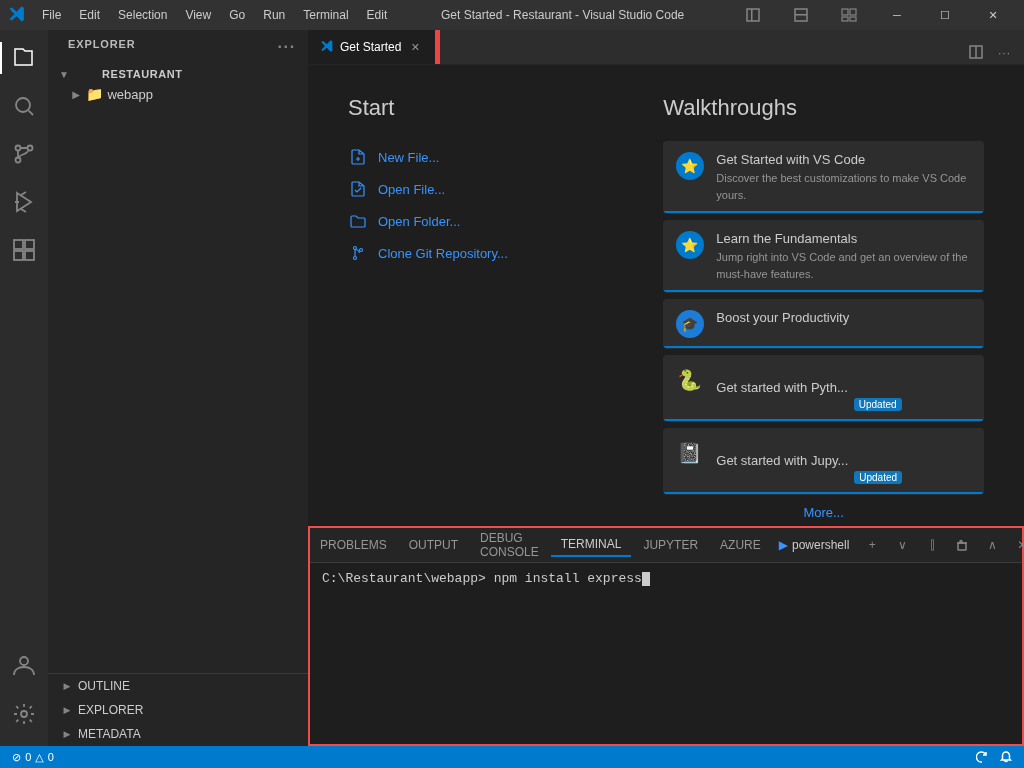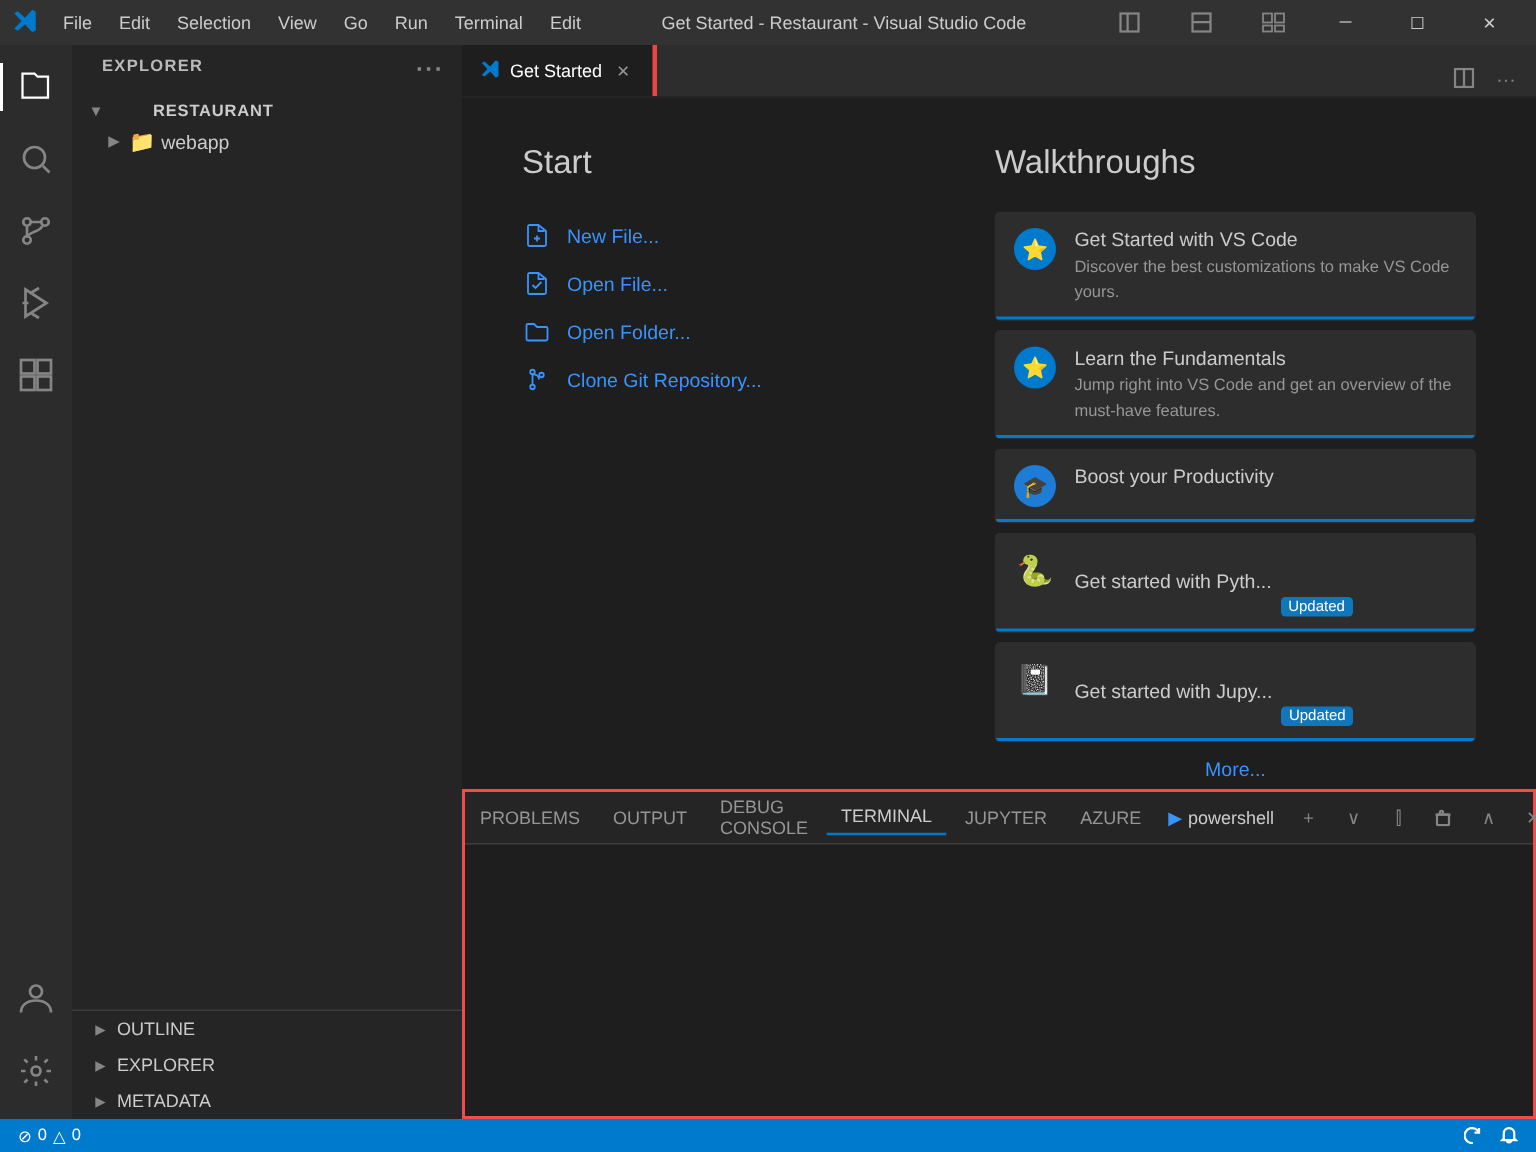--- a/index.html
+++ b/index.html
@@ -196,21 +196,21 @@
     }
     .tab {
       display: flex;
       align-items: center;
       padding: 0 12px;
       height: 35px;
       cursor: pointer;
       font-size: 12px;
       color: #969696;
       background: #2d2d2d;
-      border-right: 3px solid #ef4444;
+      border-right: 5px solid #ef4444;
       gap: 6px;
       white-space: nowrap;
     }
     .tab.active {
       background: #1e1e1e;
       color: #ffffff;
       border-top: 1px solid #007acc;
     }
     .tab-icon { font-size: 14px; }
     .tab-close {
@@ -727,20 +727,24 @@
             <div class="terminal-ctrl-btn">
               <svg width="12" height="12" viewBox="0 0 12 12" fill="none" stroke="#858585" stroke-width="1.5">
                 <rect x="2" y="4" width="8" height="7" rx="0.5"></rect>
                 <path d="M1 4h10M4 4V2.5a1 1 0 012 0V4"></path>
               </svg>
             </div>
             <div class="terminal-ctrl-btn">∧</div>
             <div class="terminal-ctrl-btn">✕</div>
           </div>
         </div>
+        <div id="terminal-content">
+          <span class="terminal-prompt">C:\Restaurant\webapp&gt; </span>
+          <span>npm install express</span><span class="terminal-cursor"></span>
+        </div>
       </div>
 
     </div>
   </div>
 </div>
 
 <div id="status-bar">
   <div class="status-item">
     <span style="color:white;">⊘</span>
     <span>0</span>

